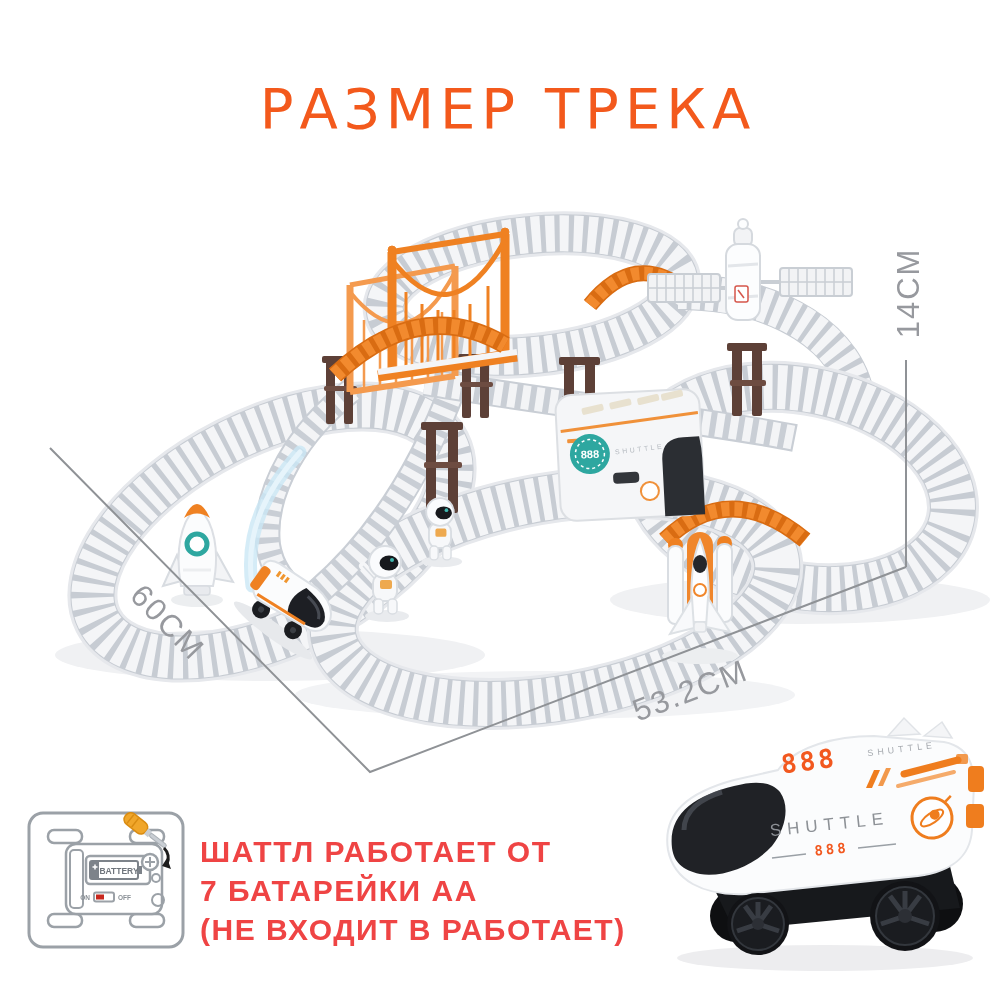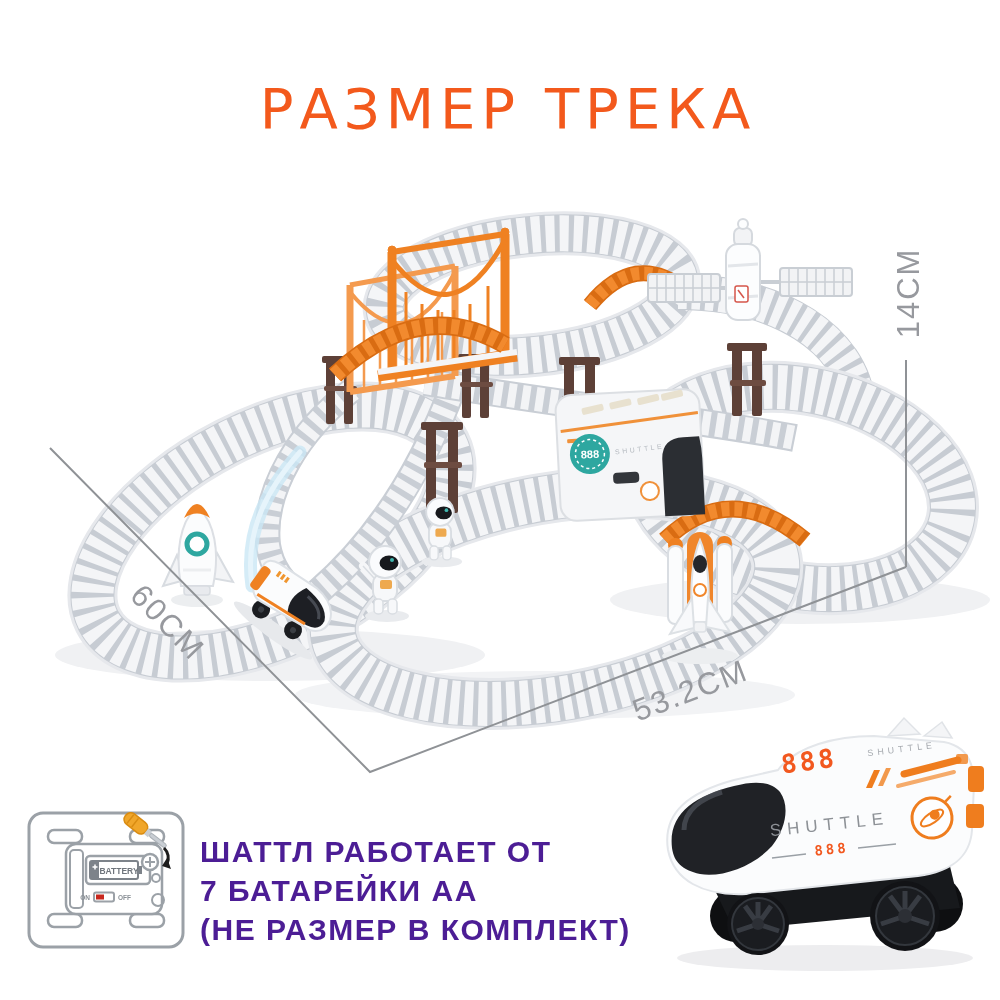--- a/index.html
+++ b/index.html
@@ -4,21 +4,21 @@
 <style>
   html,body{margin:0;padding:0;background:#fff;}
   .page{position:relative;width:1000px;height:1000px;background:#ffffff;overflow:hidden;
         font-family:"Liberation Sans",sans-serif;}
   .title{position:absolute;top:68px;left:0;width:1000px;text-align:center;
          font-family:"DejaVu Sans",sans-serif;font-weight:400;font-size:56px;
          letter-spacing:6px;color:#F3591C;margin:8px;white-space:nowrap;}
   .scene{position:absolute;left:0;top:200px;width:1000px;height:580px;}
   .battery-icon{position:absolute;left:26px;top:810px;width:160px;height:140px;}
   .note-text{position:absolute;left:200px;top:832px;width:520px;
-             font-size:30px;line-height:39px;font-weight:bold;color:#4c1d95;
+             font-size:30px;line-height:39px;font-weight:bold;color:#ef4444;
              letter-spacing:1.5px;white-space:nowrap;}
   .note-text div{white-space:nowrap;}
   .shuttle-photo{position:absolute;left:650px;top:712px;width:350px;height:270px;}
   svg text{font-family:"Liberation Sans",sans-serif;}
   .dimlabel{fill:#97999E;font-size:31px;letter-spacing:2px;}
   .mono{font-family:"DejaVu Sans Mono",monospace;}
 </style>
 </head>
 <body>
 
@@ -295,21 +295,21 @@
       <circle cx="124" cy="52" r="8" fill="#ffffff" stroke="#9BA1A7" stroke-width="2.5"></circle>
       <path d="M119 52 L129 52 M124 47 L124 57" stroke="#9BA1A7" stroke-width="2"></path>
       <path d="M 138 38 A 14 14 0 0 1 141 54" stroke="#1c1c1c" stroke-width="3" fill="none"></path>
       <path d="M 136 56 L 145 59 L 141 48 Z" fill="#1c1c1c"></path>
     </g>
   </svg>
 
   <div class="note-text">
     <div>ШАТТЛ РАБОТАЕТ ОТ</div>
     <div>7 БАТАРЕЙКИ АА</div>
-    <div>(НЕ РАЗМЕР В КОМПЛЕКТ)</div>
+    <div>(НЕ ВХОДИТ В РАБОТАЕТ)</div>
   </div>
 
   <svg class="shuttle-photo" viewBox="0 0 350 270">
     <ellipse cx="175" cy="246" rx="148" ry="13" fill="#ededef"></ellipse>
     <circle cx="86" cy="204" r="26" fill="#0e0f11"></circle>
     <circle cx="285" cy="192" r="28" fill="#0e0f11"></circle>
     <path d="M 60 168 L 298 146 L 310 196 L 84 218 Z" fill="#17191c"></path>
     <path d="M 238 24 L 254 6 L 270 22 Z" fill="#f4f5f7" stroke="#e0e3e7" stroke-width="1.5"></path>
     <path d="M 274 24 L 292 10 L 302 26 Z" fill="#f4f5f7" stroke="#e0e3e7" stroke-width="1.5"></path>
     <path d="M 18 138 C 12 100 40 80 84 68 L 128 58 C 146 34 186 24 224 24 L 294 30 C 316 34 324 50 324 72 L 322 118 C 320 148 298 160 268 164 L 96 182 C 52 184 24 168 18 138 Z" fill="#fbfcfd" stroke="#e3e6ea" stroke-width="2"></path>

